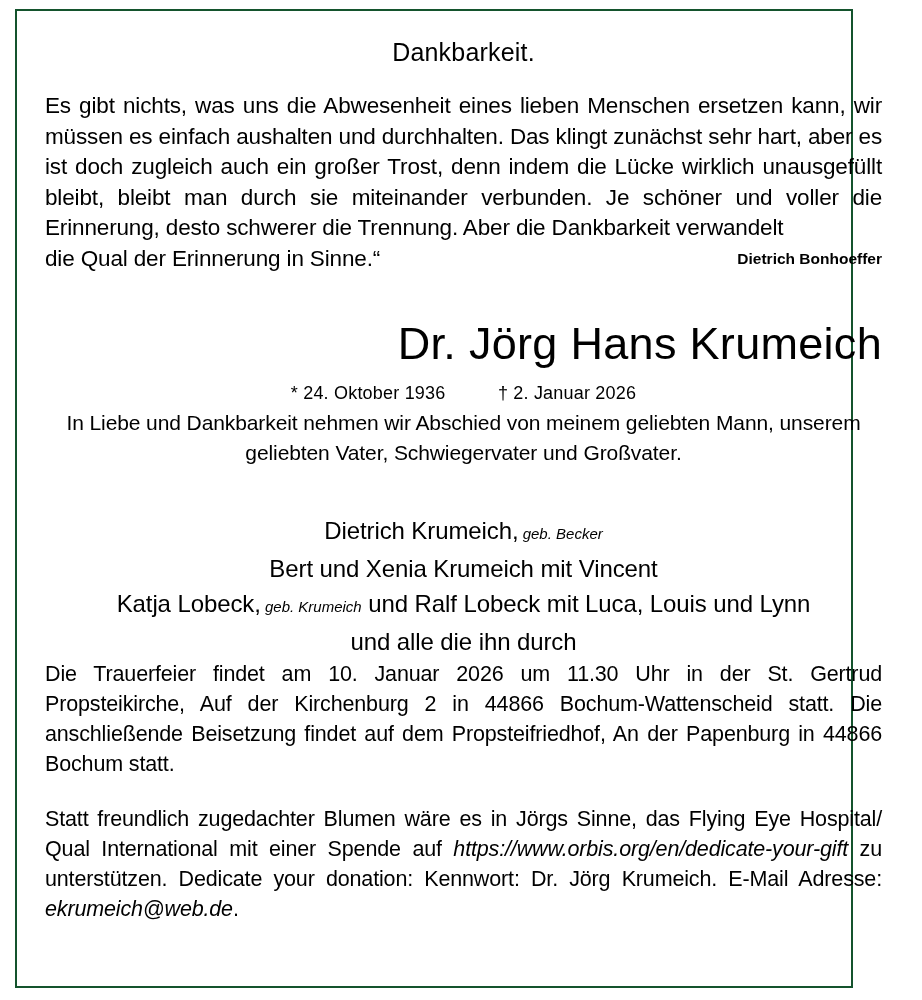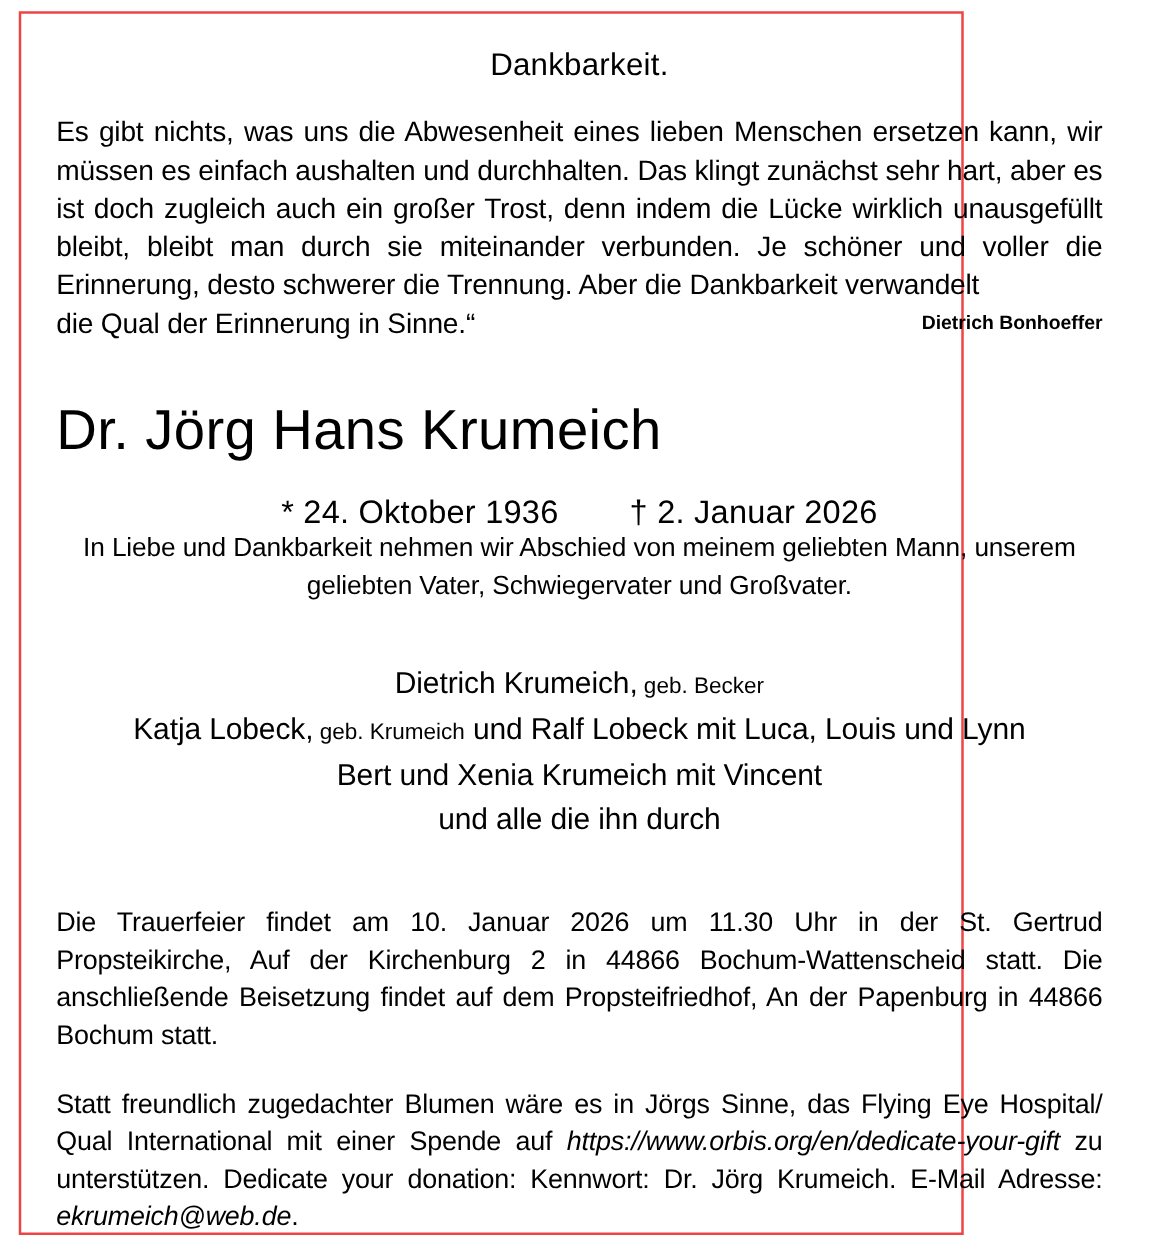--- a/index.html
+++ b/index.html
@@ -13,23 +13,23 @@
     height: 1000px;
     font-family: "Liberation Sans", sans-serif;
     color: #000000;
     overflow: hidden;
   }
 
   #notice-frame {
     position: absolute;
     left: 15px;
     top: 9px;
-    width: 756px;
+    width: 838px;
     height: 979px;
-    border: 2px solid #ef4444;
+    border: 2px solid #14532d;
     box-sizing: border-box;
     background: #ffffff;
   }
 
   .inner {
     position: absolute;
     left: 28px;
     top: 0;
     width: 837px;
     height: 100%;
@@ -61,32 +61,32 @@
   .attrib {
     float: right;
     font-size: 15.5px;
     line-height: 30.5px;
     letter-spacing: 0;
     font-weight: bold;
   }
 
   
   .name {
-    text-align: left;
+    text-align: right;
     font-size: 45px;
     line-height: 52px;
     margin-top: 44px;
     letter-spacing: 0.3px;
     white-space: nowrap;
   }
   .dates {
     text-align: center;
-    font-size: 26px;
+    font-size: 18px;
     line-height: 30px;
-    margin-top: 24px;
+    margin-top: 8px;
     letter-spacing: 0.2px;
   }
   .dates .gap {
     display: inline-block;
     width: 42px;
   }
 
   
   .dedication {
     text-align: center;
@@ -100,33 +100,34 @@
     text-align: center;
     margin-top: 45px;
   }
   .survivors .sline {
     font-size: 24px;
     line-height: 35px;
     letter-spacing: -0.1px;
     white-space: nowrap;
   }
   .survivors .small {
-    font-size: 18px;
+    font-size: 15px;
     letter-spacing: 0;
+    font-style: italic;
   }
 
   
   .para {
     font-size: 21.5px;
     line-height: 30px;
     text-align: justify;
     text-justify: inter-word;
     letter-spacing: -0.15px;
   }
-  .para.p-funeral { margin-top: 50px; }
+  .para.p-funeral { }
   .para.p-donation { margin-top: 25px; }
   .para i { font-style: italic; }
 </style>
 </head>
 <body>
 
 <div id="notice-frame">
   <div class="inner">
 
     <div class="heading">Dankbarkeit.</div>
@@ -147,24 +148,24 @@
       <span>† 2. Januar 2026</span>
     </div>
 
     <div class="dedication">In Liebe und Dankbarkeit nehmen wir Abschied von meinem geliebten Mann, unserem geliebten Vater, Schwiegervater und Großvater.</div>
 
     <div class="survivors">
       <div class="sline">
         <span>Dietrich Krumeich,</span><span class="small"> geb. Becker</span>
       </div>
       <div class="sline">
-        <span>Katja Lobeck,</span><span class="small"> geb. Krumeich</span><span> und Ralf Lobeck mit Luca, Louis und Lynn</span>
+        <span>Bert und Xenia Krumeich mit Vincent</span>
       </div>
       <div class="sline">
-        <span>Bert und Xenia Krumeich mit Vincent</span>
+        <span>Katja Lobeck,</span><span class="small"> geb. Krumeich</span><span> und Ralf Lobeck mit Luca, Louis und Lynn</span>
       </div>
       <div class="sline">
         <span>und alle die ihn durch</span>
       </div>
     </div>
 
     <div class="para p-funeral">Die Trauerfeier findet am 10. Januar 2026 um 11.30 Uhr in der St. Gertrud Propsteikirche, Auf der Kirchenburg 2 in 44866 Bochum-Wattenscheid statt. Die anschließende Beisetzung findet auf dem Propsteifriedhof, An der Papenburg in 44866 Bochum statt.</div>
 
     <div class="para p-donation">
       <span>Statt freundlich zugedachter Blumen wäre es in Jörgs Sinne, das Flying Eye Hospital/ Qual International mit einer Spende auf </span><i>https://www.orbis.org/en/dedicate-your-gift</i><span> zu unterstützen. Dedicate your donation: Kennwort: Dr. Jörg Krumeich. E-Mail Adresse: </span><i>ekrumeich@web.de</i><span>.</span>

